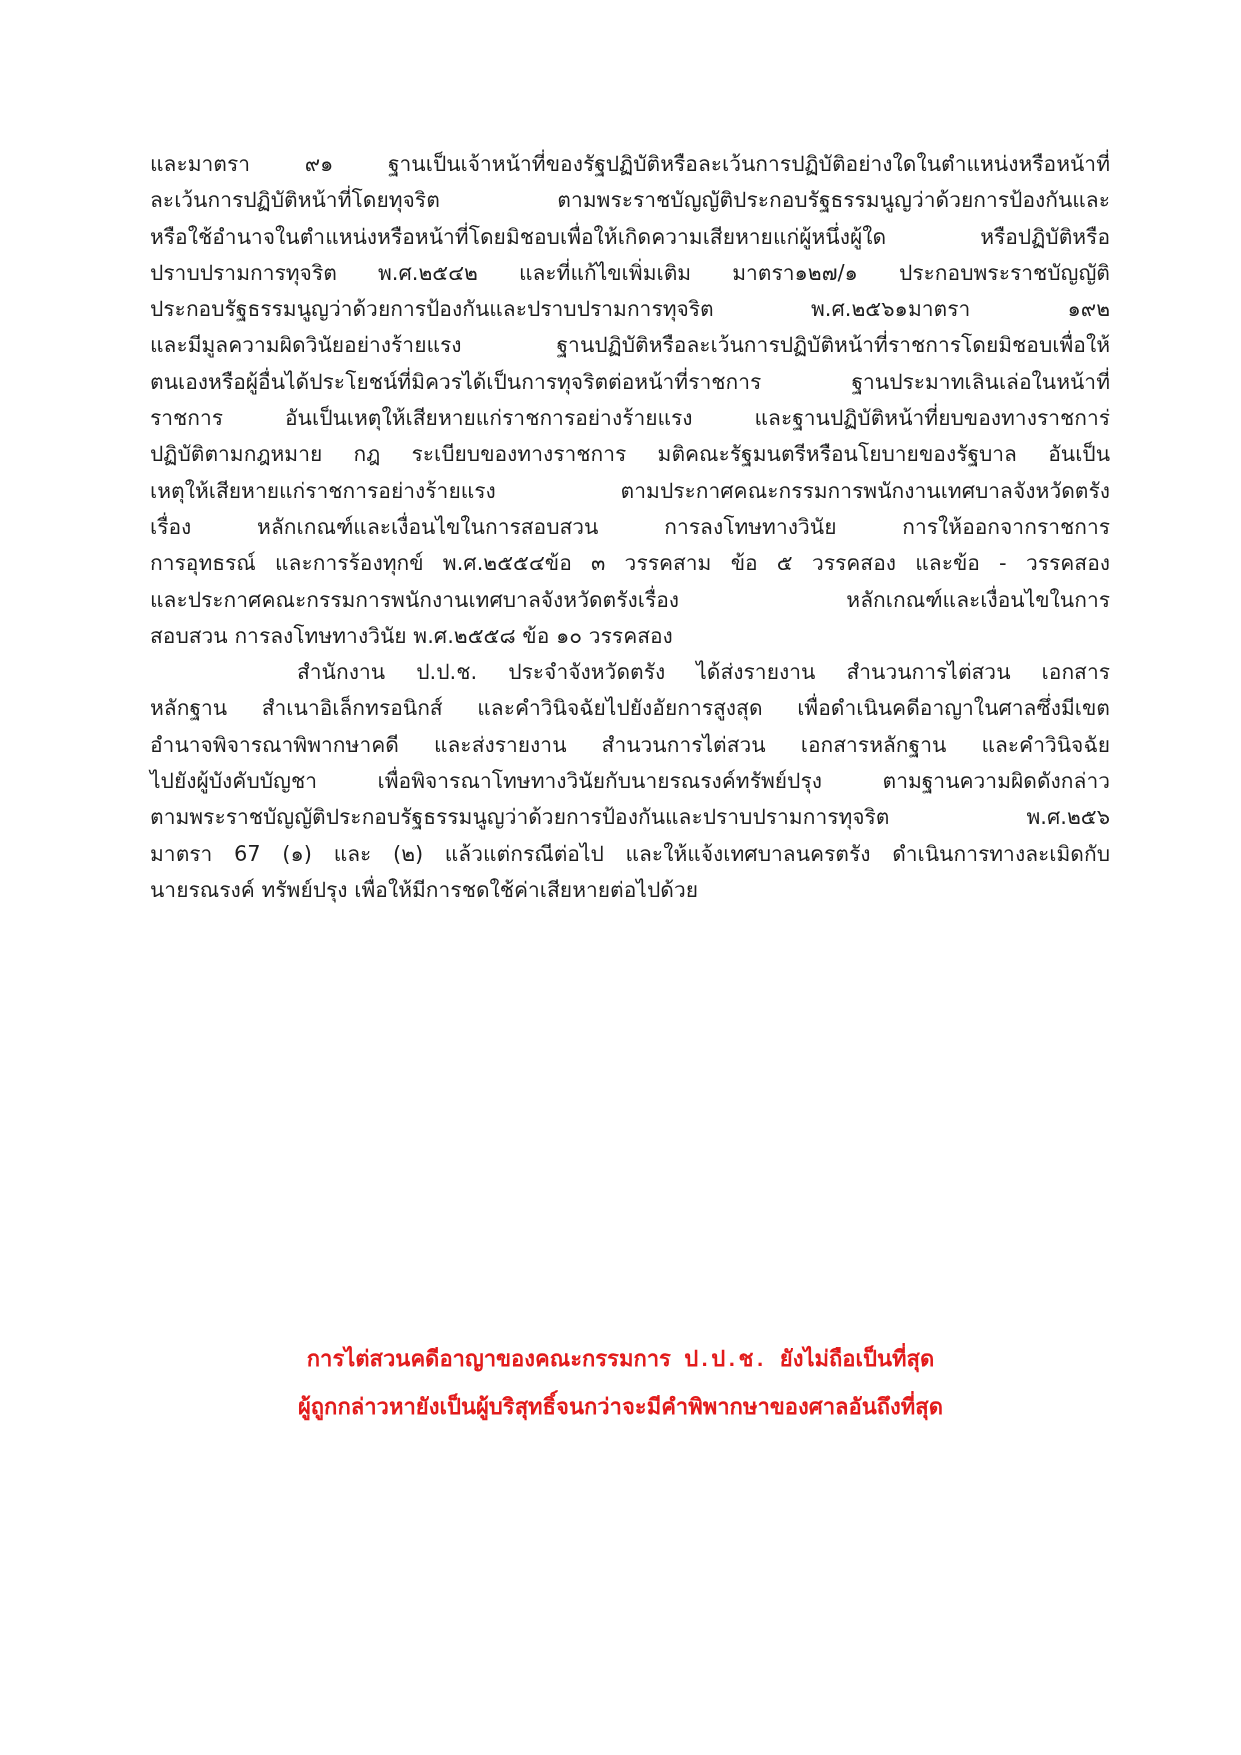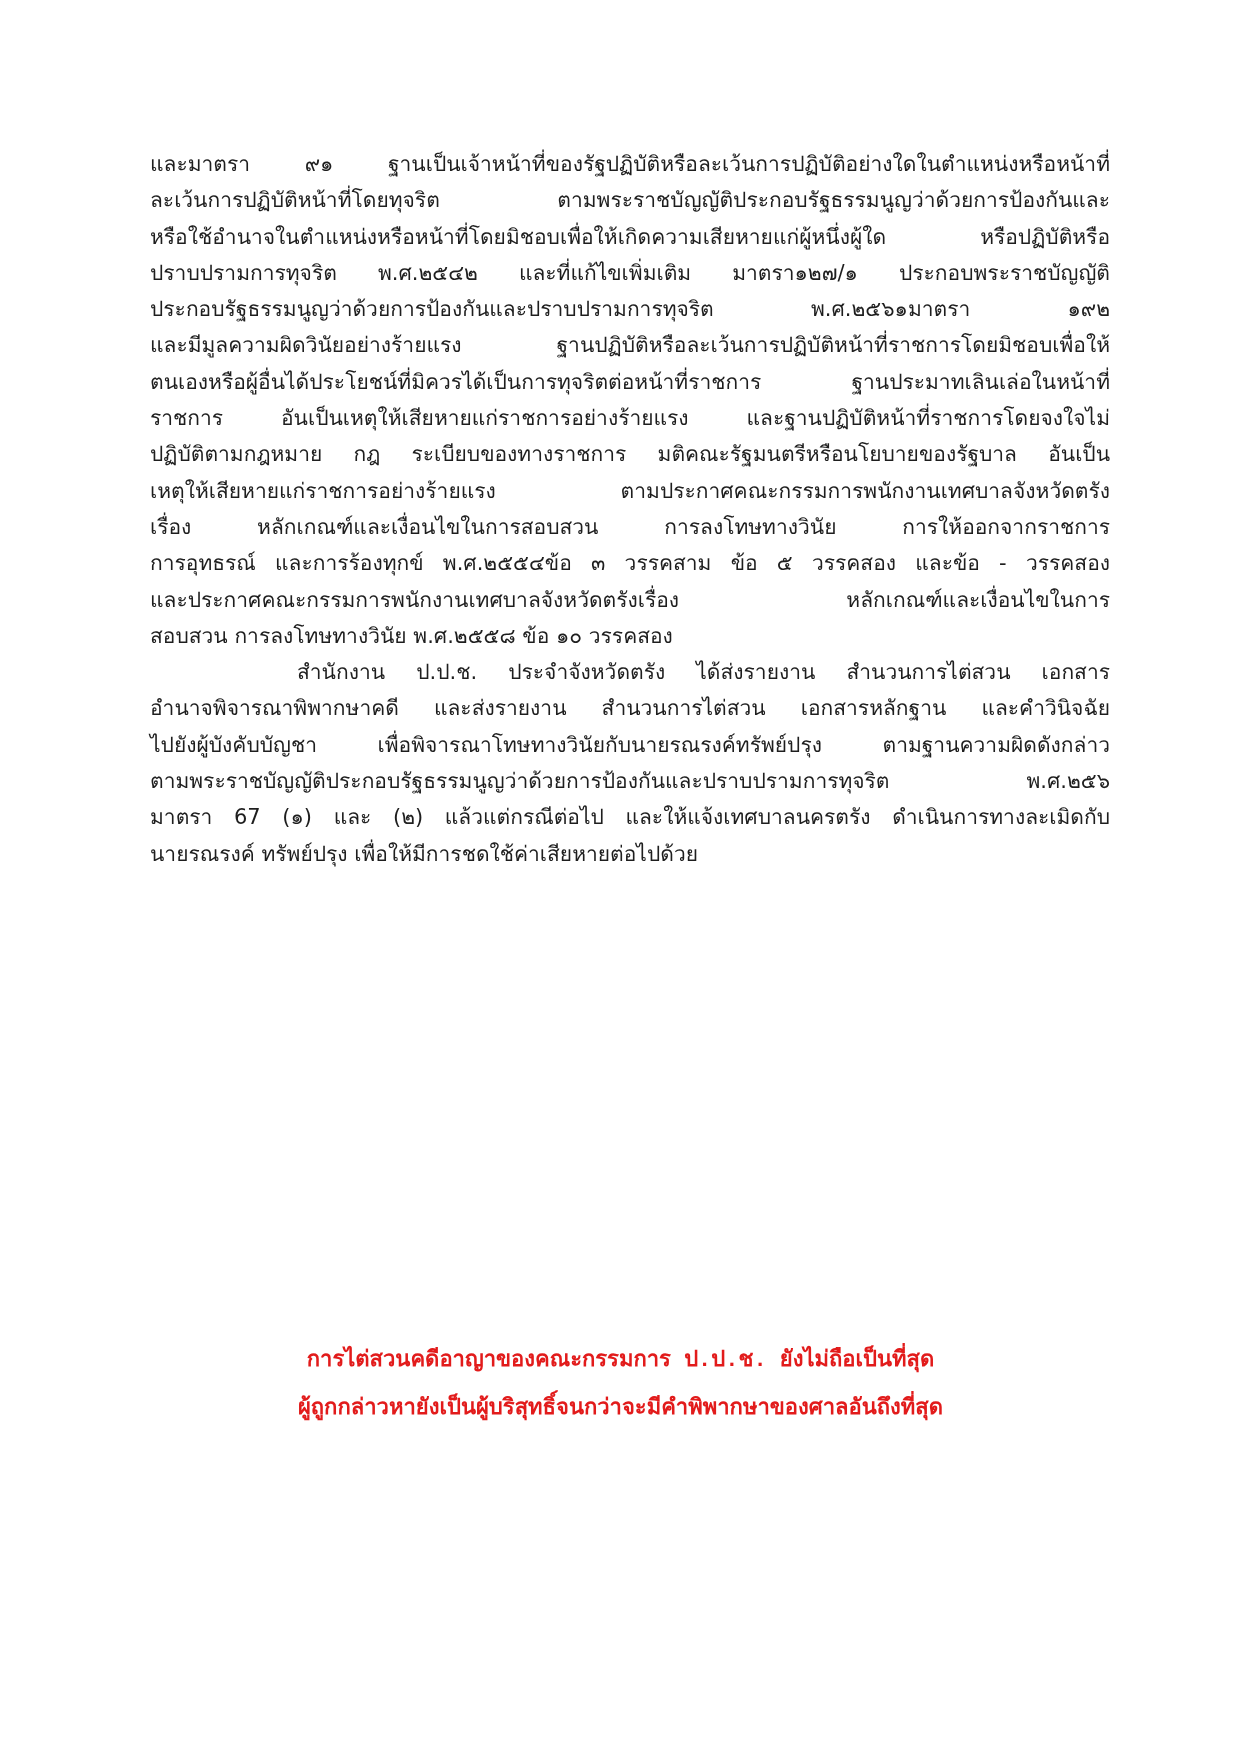--- a/index.html
+++ b/index.html
@@ -68,31 +68,32 @@
   <div class="body-text">
 
     <div>
       <div class="line justify">และมาตรา ๙๑ ฐานเป็นเจ้าหน้าที่ของรัฐปฏิบัติหรือละเว้นการปฏิบัติอย่างใดในตำแหน่งหรือหน้าที่</div>
       <div class="line justify">ละเว้นการปฏิบัติหน้าที่โดยทุจริต ตามพระราชบัญญัติประกอบรัฐธรรมนูญว่าด้วยการป้องกันและ</div>
       <div class="line justify">หรือใช้อำนาจในตำแหน่งหรือหน้าที่โดยมิชอบเพื่อให้เกิดความเสียหายแก่ผู้หนึ่งผู้ใด หรือปฏิบัติหรือ</div>
       <div class="line justify">ปราบปรามการทุจริต พ.ศ.๒๕๔๒ และที่แก้ไขเพิ่มเติม มาตรา๑๒๗/๑ ประกอบพระราชบัญญัติ</div>
       <div class="line justify">ประกอบรัฐธรรมนูญว่าด้วยการป้องกันและปราบปรามการทุจริต พ.ศ.๒๕๖๑มาตรา ๑๙๒</div>
       <div class="line justify">และมีมูลความผิดวินัยอย่างร้ายแรง ฐานปฏิบัติหรือละเว้นการปฏิบัติหน้าที่ราชการโดยมิชอบเพื่อให้</div>
       <div class="line justify">ตนเองหรือผู้อื่นได้ประโยชน์ที่มิควรได้เป็นการทุจริตต่อหน้าที่ราชการ ฐานประมาทเลินเล่อในหน้าที่</div>
-      <div class="line justify">ราชการ อันเป็นเหตุให้เสียหายแก่ราชการอย่างร้ายแรง และฐานปฏิบัติหน้าที่ราชการโดยจงใจไม่</div>
+      <div class="line justify">ราชการ อันเป็นเหตุให้เสียหายแก่ราชการอย่างร้ายแรง และฐานปฏิบัติหน้าที่ยบของทางราชการ่</div>
       <div class="line justify">ปฏิบัติตามกฎหมาย กฎ ระเบียบของทางราชการ มติคณะรัฐมนตรีหรือนโยบายของรัฐบาล อันเป็น</div>
       <div class="line justify">เหตุให้เสียหายแก่ราชการอย่างร้ายแรง ตามประกาศคณะกรรมการพนักงานเทศบาลจังหวัดตรัง</div>
       <div class="line justify">เรื่อง หลักเกณฑ์และเงื่อนไขในการสอบสวน การลงโทษทางวินัย การให้ออกจากราชการ</div>
       <div class="line justify">การอุทธรณ์ และการร้องทุกข์ พ.ศ.๒๕๕๔ข้อ ๓ วรรคสาม ข้อ ๕ วรรคสอง และข้อ - วรรคสอง</div>
       <div class="line justify">และประกาศคณะกรรมการพนักงานเทศบาลจังหวัดตรังเรื่อง หลักเกณฑ์และเงื่อนไขในการ</div>
       <div class="line">สอบสวน การลงโทษทางวินัย พ.ศ.๒๕๕๘ ข้อ ๑๐ วรรคสอง</div>
     </div>
 
     <div>
       <div class="line justify indent">สำนักงาน ป.ป.ช. ประจำจังหวัดตรัง ได้ส่งรายงาน สำนวนการไต่สวน เอกสาร</div>
+      <div class="line justify">หลักฐาน สำเนาอิเล็กทรอนิกส์ และคำวินิจฉัยไปยังอัยการสูงสุด เพื่อดำเนินคดีอาญาในศาลซึ่งมีเขต</div>
       <div class="line justify">อำนาจพิจารณาพิพากษาคดี และส่งรายงาน สำนวนการไต่สวน เอกสารหลักฐาน และคำวินิจฉัย</div>
       <div class="line justify">ไปยังผู้บังคับบัญชา เพื่อพิจารณาโทษทางวินัยกับนายรณรงค์ทรัพย์ปรุง ตามฐานความผิดดังกล่าว</div>
       <div class="line justify">ตามพระราชบัญญัติประกอบรัฐธรรมนูญว่าด้วยการป้องกันและปราบปรามการทุจริต พ.ศ.๒๕๖</div>
       <div class="line justify">มาตรา 67 (๑) และ (๒) แล้วแต่กรณีต่อไป และให้แจ้งเทศบาลนครตรัง ดำเนินการทางละเมิดกับ</div>
       <div class="line">นายรณรงค์ ทรัพย์ปรุง เพื่อให้มีการชดใช้ค่าเสียหายต่อไปด้วย</div>
     </div>
 
   </div>
 
   <div class="notice">

